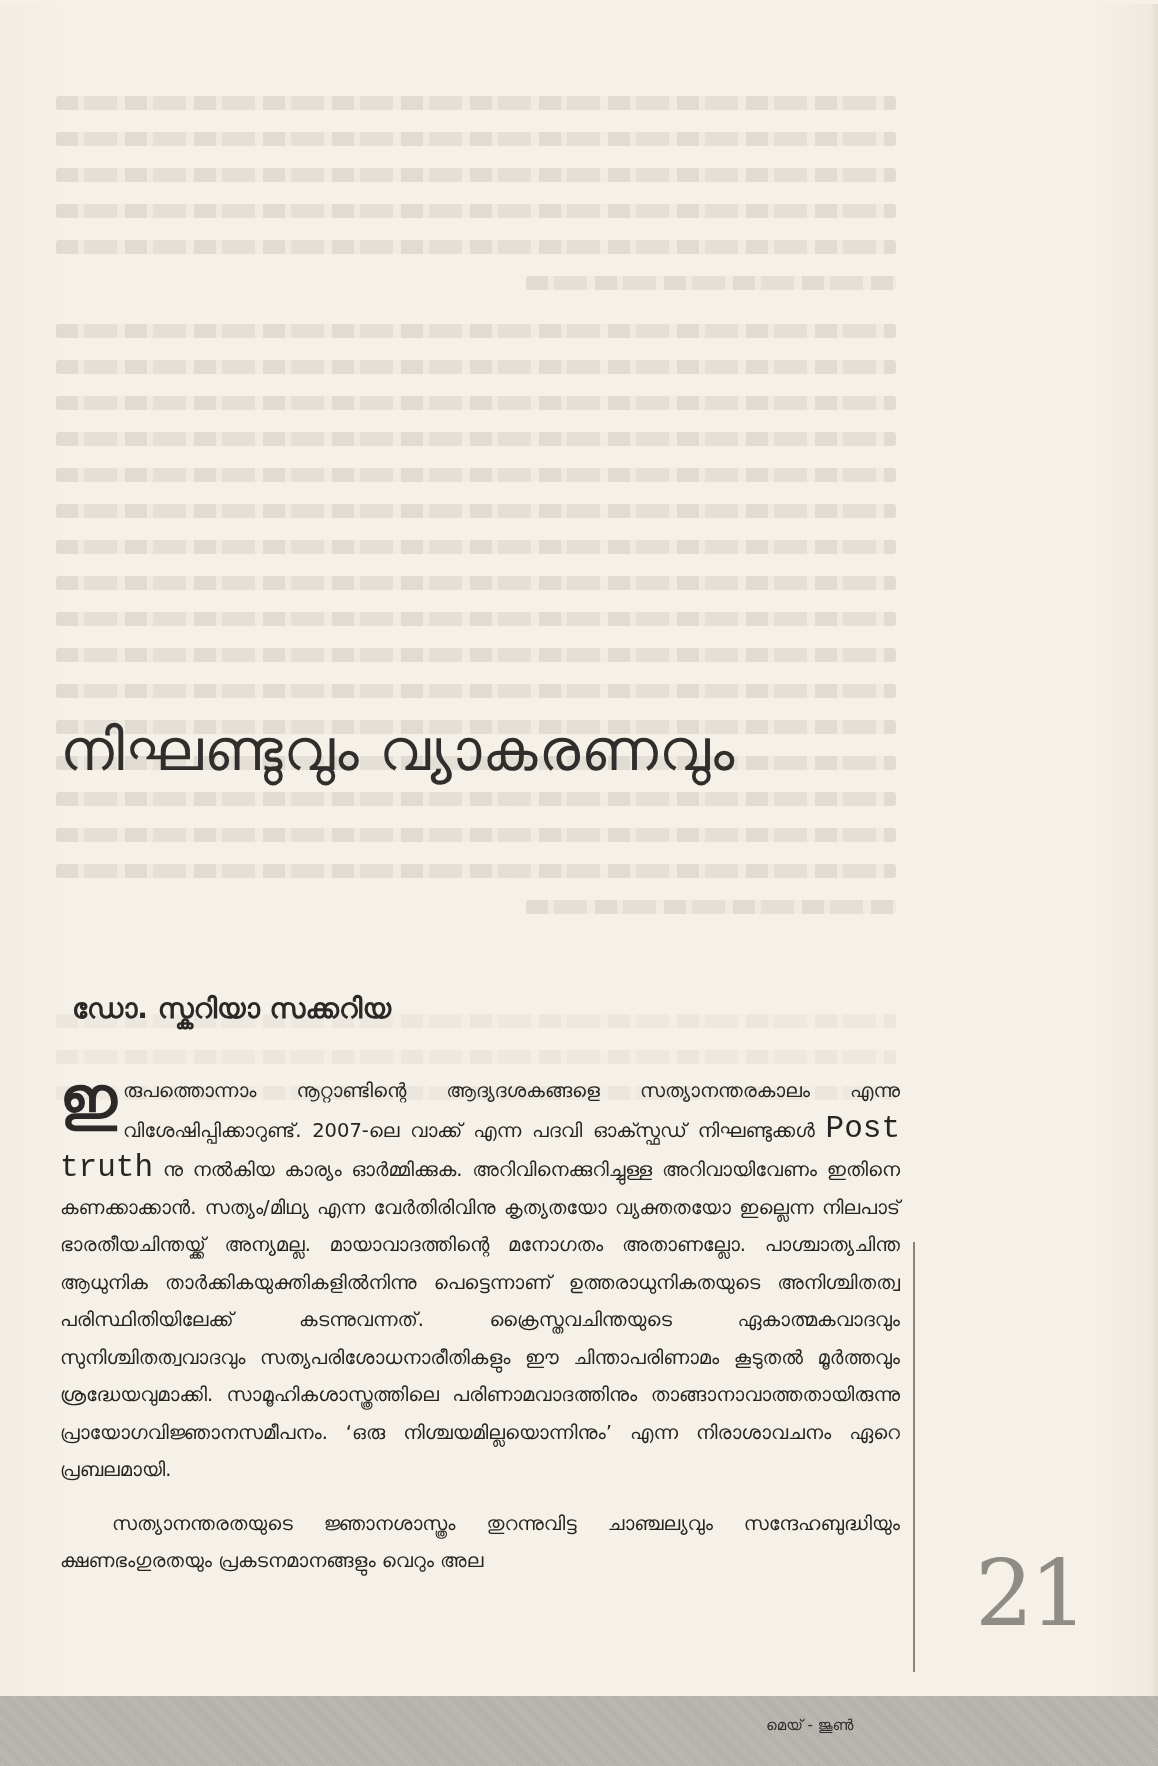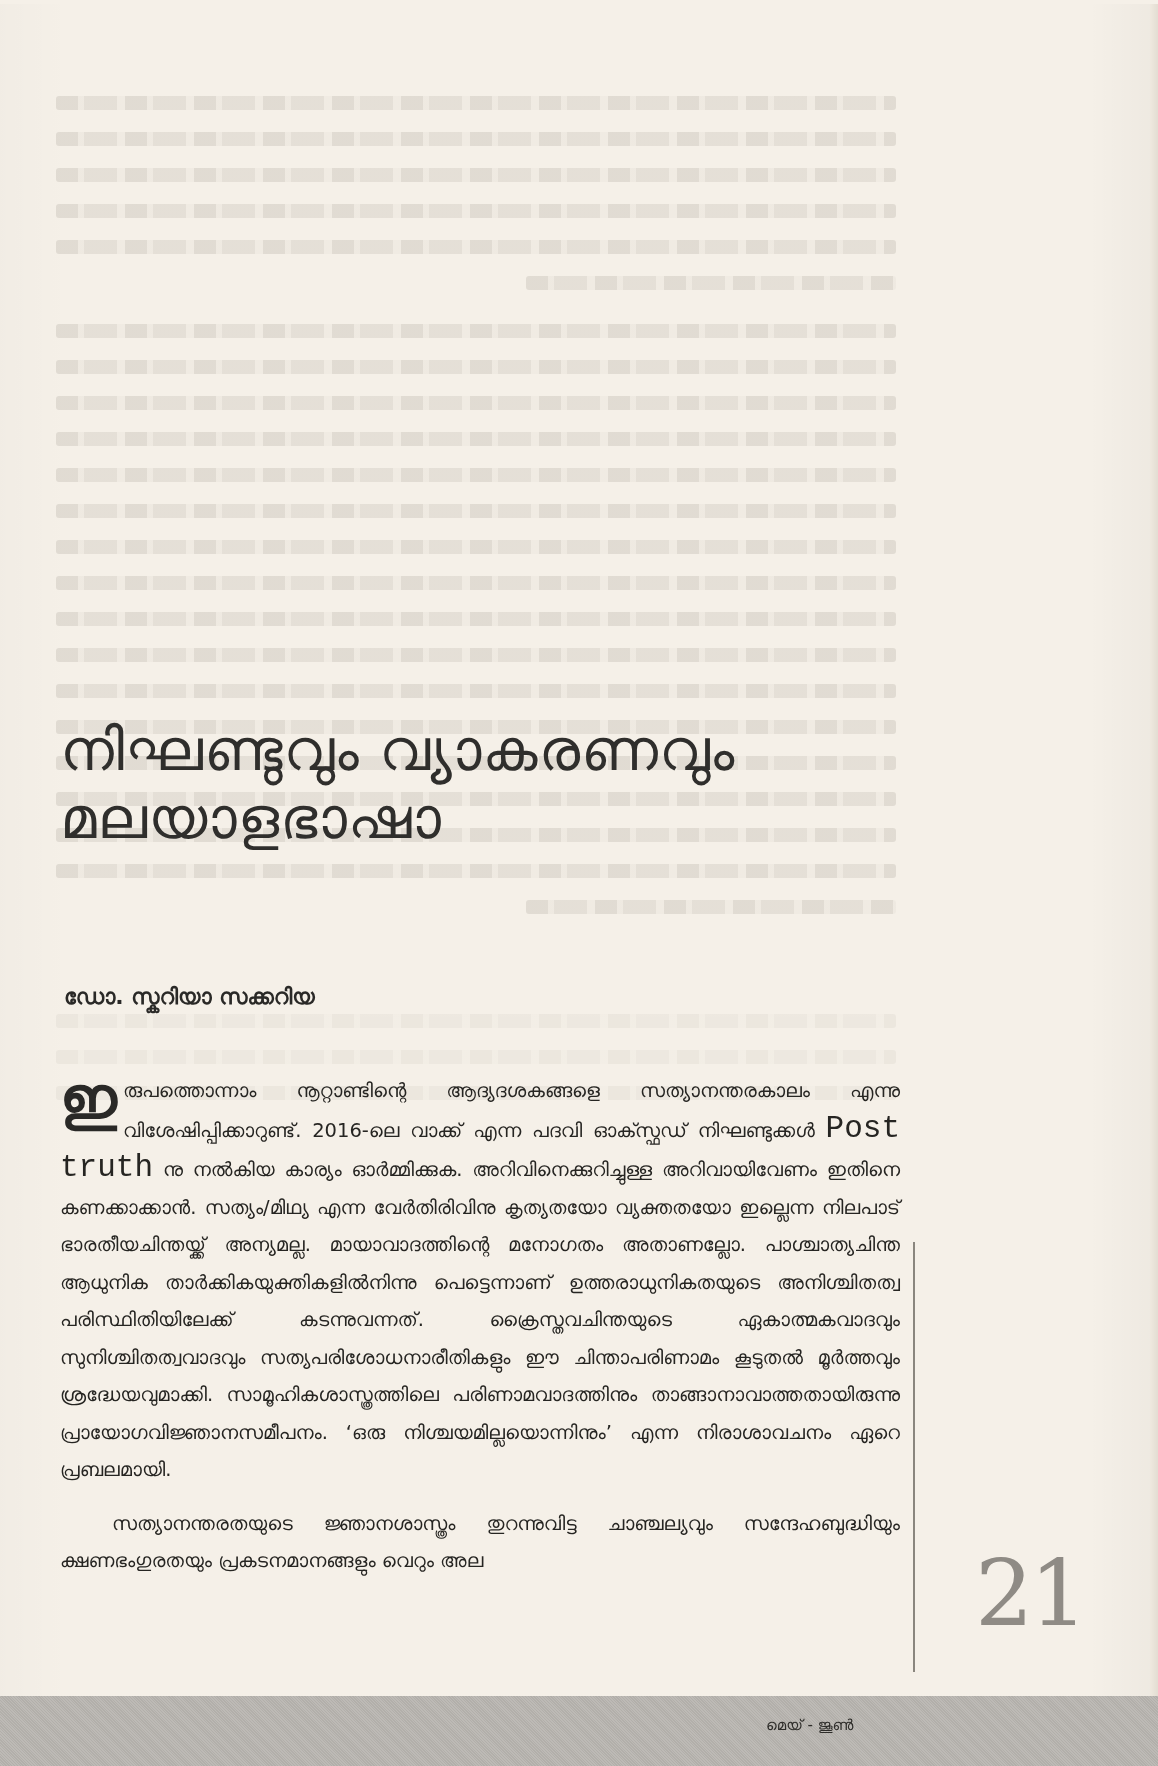--- a/index.html
+++ b/index.html
@@ -75,23 +75,23 @@
     margin: 0;
   }
   .title span { display: block; }
 
   .byline {
     position: absolute;
     left: 60px;
     top: 976px;
     font-family: "DejaVu Sans", sans-serif;
     font-weight: bold;
-    font-size: 22px;
+    font-size: 28px;
     color: #2a2927;
-    margin: 4px;
+    margin: 12px;
   }
 
   .body {
     position: absolute;
     left: 60px;
     top: 1068px;
     width: 840px;
     font-family: "DejaVu Sans", sans-serif;
     font-size: 19.5px;
     line-height: 37.5px;
@@ -187,28 +187,27 @@
   </div>
 
   <div class="bleed2">
     <div class="bleed-line"></div>
     <div class="bleed-line"></div>
     <div class="bleed-line"></div>
   </div>
 
   <h1 class="title">
     <span>നിഘണ്ടുവും വ്യാകരണവും</span>
-    <span>മലയാളഭാഷാ</span>
   </h1>
 
   <p class="byline">ഡോ. സ്കറിയാ സക്കറിയ</p>
 
   <div class="body">
     <p class="para">
-      <span class="dropcap">ഇ</span><span>രുപത്തൊന്നാം നൂറ്റാണ്ടിന്റെ ആദ്യദശകങ്ങളെ സത്യാനന്തരകാലം എന്നു വിശേഷിപ്പിക്കാറുണ്ട്. 2016-ലെ വാക്ക് എന്ന പദവി ഓക്സ്ഫഡ് നിഘണ്ടുക്കൾ</span>
+      <span class="dropcap">ഇ</span><span>രുപത്തൊന്നാം നൂറ്റാണ്ടിന്റെ ആദ്യദശകങ്ങളെ സത്യാനന്തരകാലം എന്നു വിശേഷിപ്പിക്കാറുണ്ട്. 2007-ലെ വാക്ക് എന്ന പദവി ഓക്സ്ഫഡ് നിഘണ്ടുക്കൾ</span>
       <span class="latin">Post truth</span>
       <span>നു നൽകിയ കാര്യം ഓർമ്മിക്കുക. അറിവിനെക്കുറിച്ചുള്ള അറിവായിവേണം ഇതിനെ കണക്കാക്കാൻ. സത്യം/മിഥ്യ എന്ന വേർതിരിവിനു കൃത്യതയോ വ്യക്തതയോ ഇല്ലെന്ന നിലപാട് ഭാരതീയചിന്തയ്ക്ക് അന്യമല്ല. മായാവാദത്തിന്റെ മനോഗതം അതാണല്ലോ. പാശ്ചാത്യചിന്ത ആധുനിക താർക്കികയുക്തികളിൽനിന്നു പെട്ടെന്നാണ് ഉത്തരാധുനികതയുടെ അനിശ്ചിതത്വ പരിസ്ഥിതിയിലേക്ക് കടന്നുവന്നത്. ക്രൈസ്തവചിന്തയുടെ ഏകാത്മകവാദവും സുനിശ്ചിതത്വവാദവും സത്യപരിശോധനാരീതികളും ഈ ചിന്താപരിണാമം കൂടുതൽ മൂർത്തവും ശ്രദ്ധേയവുമാക്കി. സാമൂഹികശാസ്ത്രത്തിലെ പരിണാമവാദത്തിനും താങ്ങാനാവാത്തതായിരുന്നു പ്രായോഗവിജ്ഞാനസമീപനം. ‘ഒരു നിശ്ചയമില്ലയൊന്നിനും’ എന്ന നിരാശാവചനം ഏറെ പ്രബലമായി.</span>
     </p>
     <p class="para">സത്യാനന്തരതയുടെ ജ്ഞാനശാസ്ത്രം തുറന്നുവിട്ട ചാഞ്ചല്യവും സന്ദേഹബുദ്ധിയും ക്ഷണഭംഗുരതയും പ്രകടനമാനങ്ങളും വെറും അല</p>
   </div>
 
   <div class="rule"></div>
 
   <div class="page-number">21</div>
 

